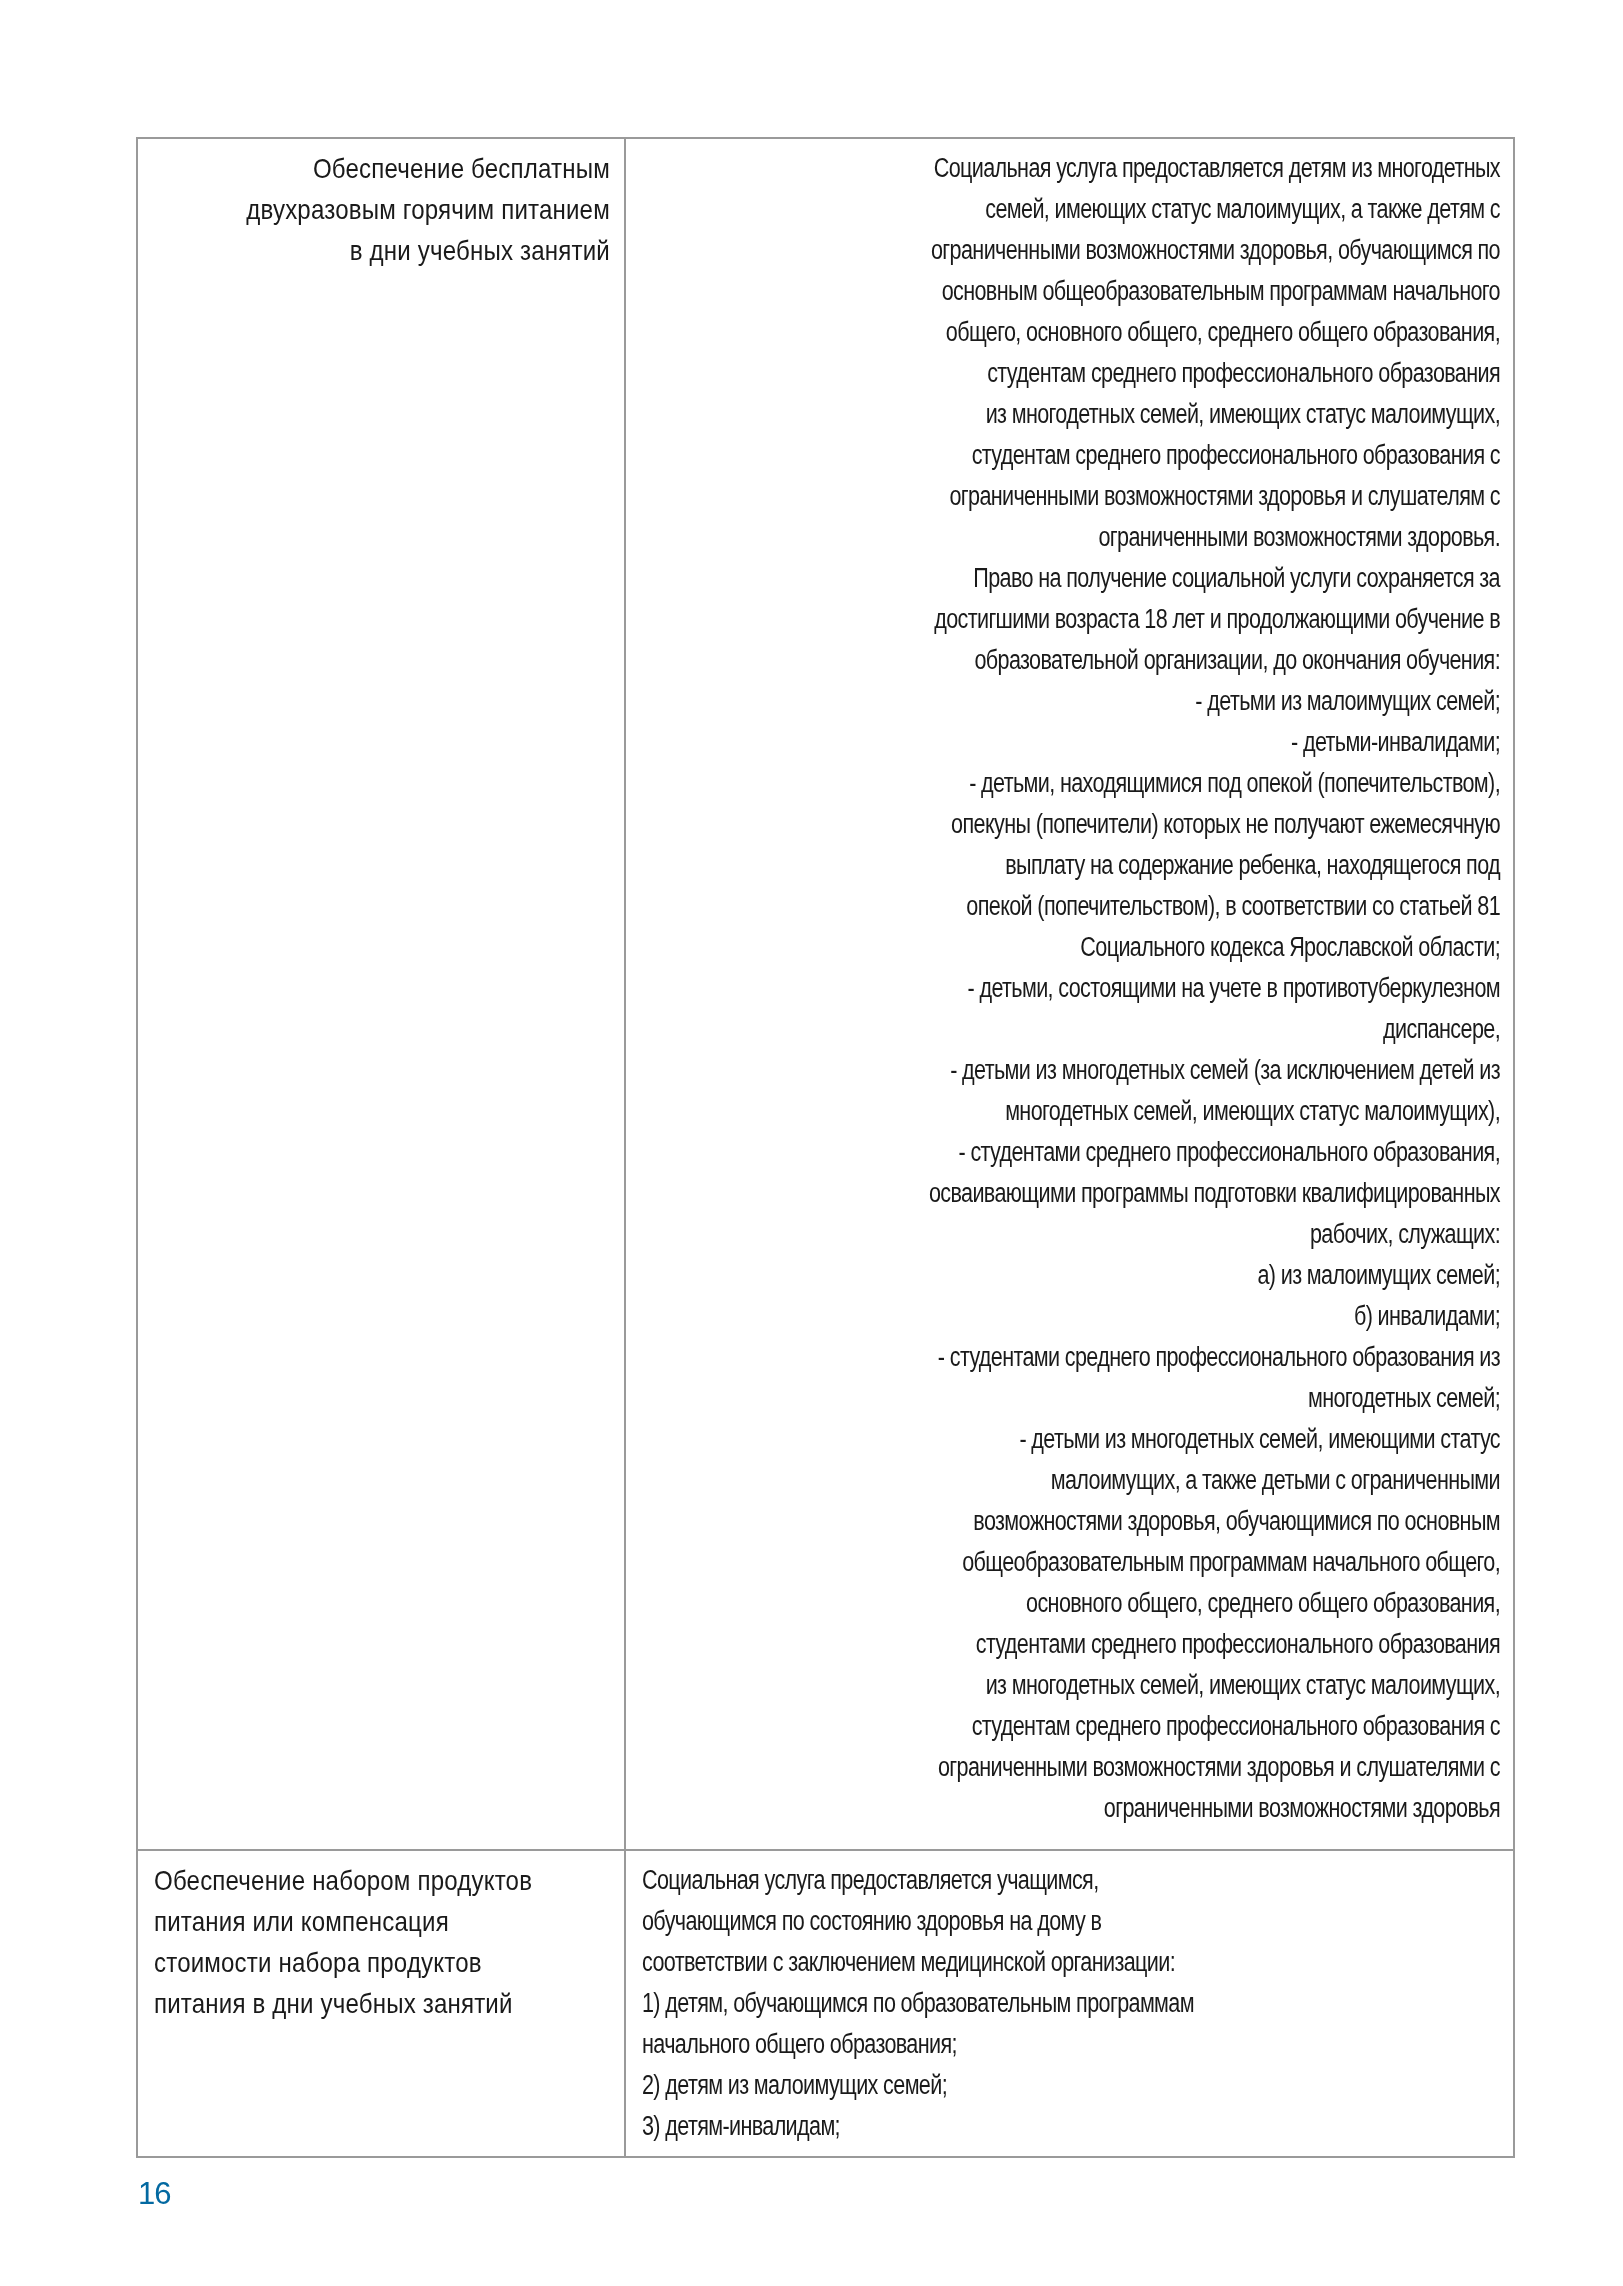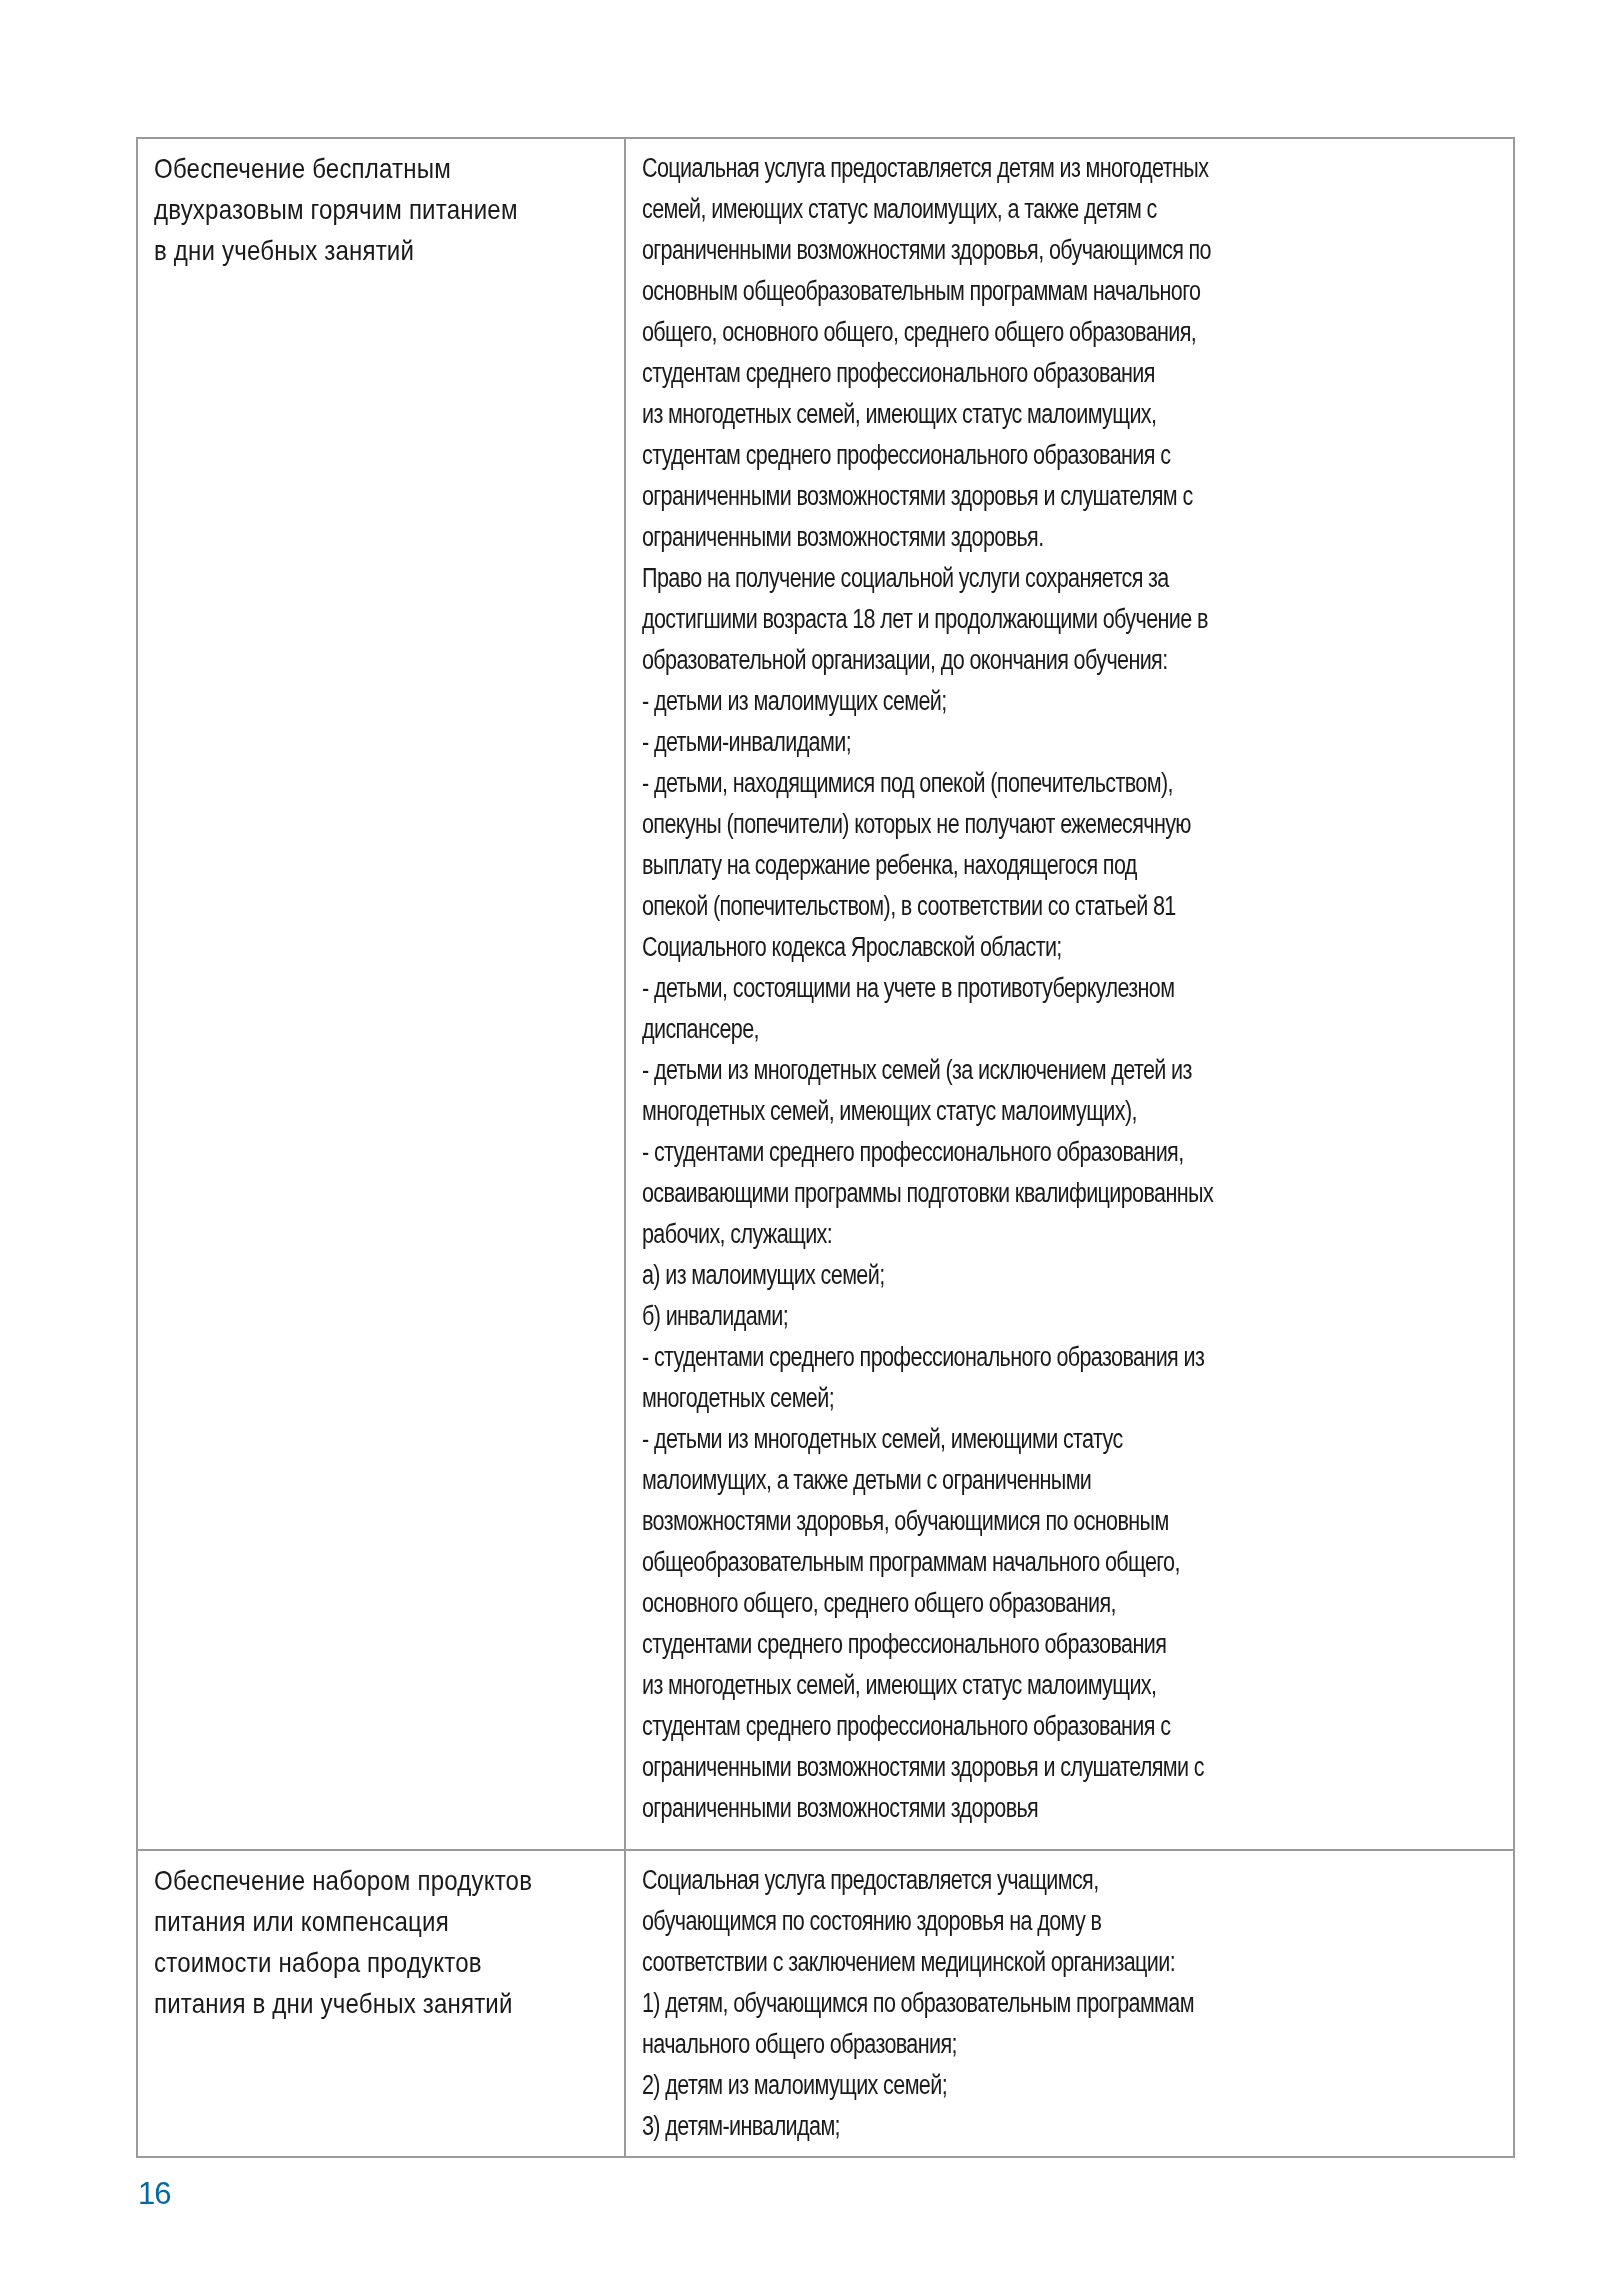--- a/index.html
+++ b/index.html
@@ -33,21 +33,21 @@
     }
     .page-table td.col-name {
       width: 457px;
       letter-spacing: 0.2px;
       font-size: 28px;
     }
     .page-table td.col-desc {
       width: 858px;
       transform-origin: left top;
     }
-    .row-1 td { height: 1701px; }
+    .row-1 td { height: 1701px; text-align: right; }
     .row-2 td { height: 296px; }
     .cond {
       display: block;
       transform: scaleX(0.80);
       transform-origin: left top;
       width: 125%;
       white-space: nowrap;
     }
     .cond-name {
       display: block;

